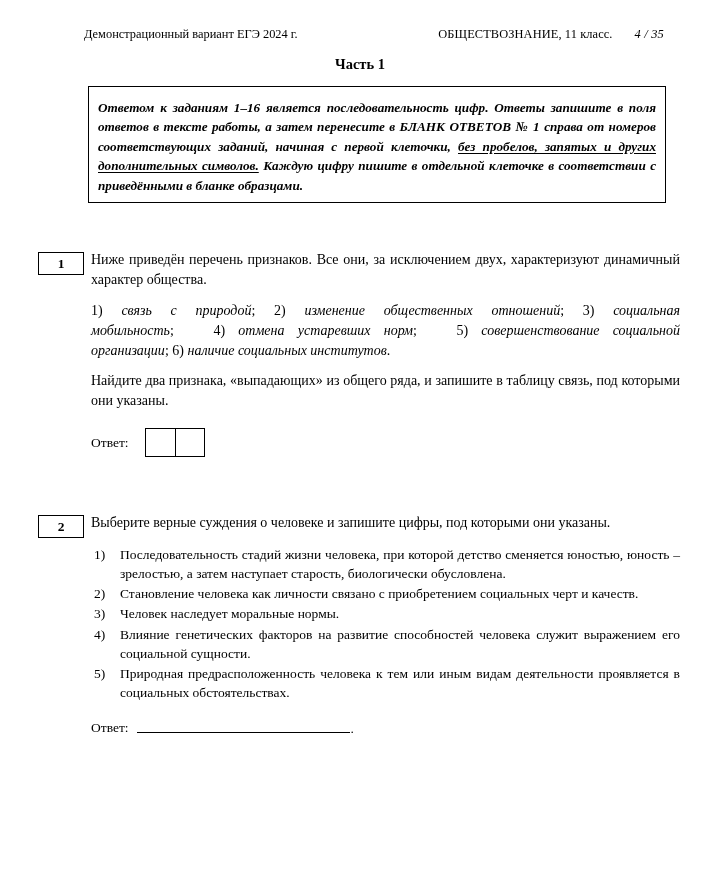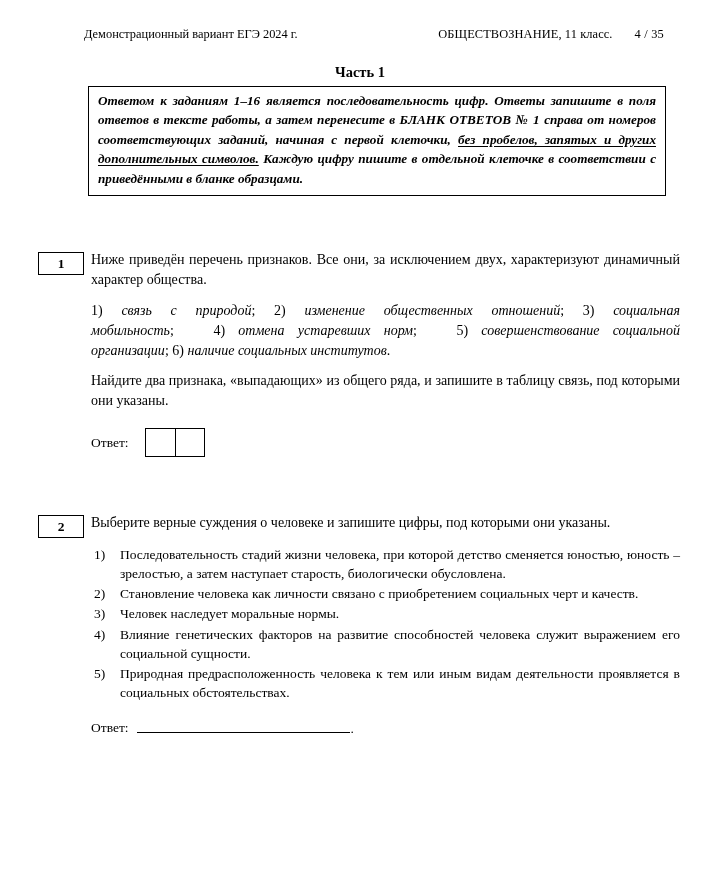--- a/index.html
+++ b/index.html
@@ -37,42 +37,42 @@
     white-space: nowrap;
   }
   .header-left { flex: 0 0 auto; }
   .header-right {
     margin-left: auto;
     display: flex;
     align-items: flex-end;
     gap: 22px;
   }
   .header-subject { letter-spacing: 0.1px; }
-  .header-pageno { letter-spacing: 0.2px; }
+  .header-pageno { letter-spacing: 0.2px; font-style: italic; }
 
   
   .part-title {
     position: absolute;
-    top: 64px;
+    top: 56px;
     left: 0;
     width: 720px;
     text-align: center;
     font-size: 14.5px;
     font-weight: bold;
   }
 
   
   .instruction-box {
     position: absolute;
     top: 86px;
     left: 88px;
     width: 578px;
     box-sizing: border-box;
     border: 1.4px solid #000;
-    padding: 4px 9px 7px 9px;
+    padding: 11px 9px 7px 9px;
   }
   .instruction-text {
     font-weight: bold;
     font-style: italic;
     font-size: 13.2px;
     line-height: 1.47;
     text-align: justify;
     text-align-last: left;
     margin: 0;
     hyphens: none;

